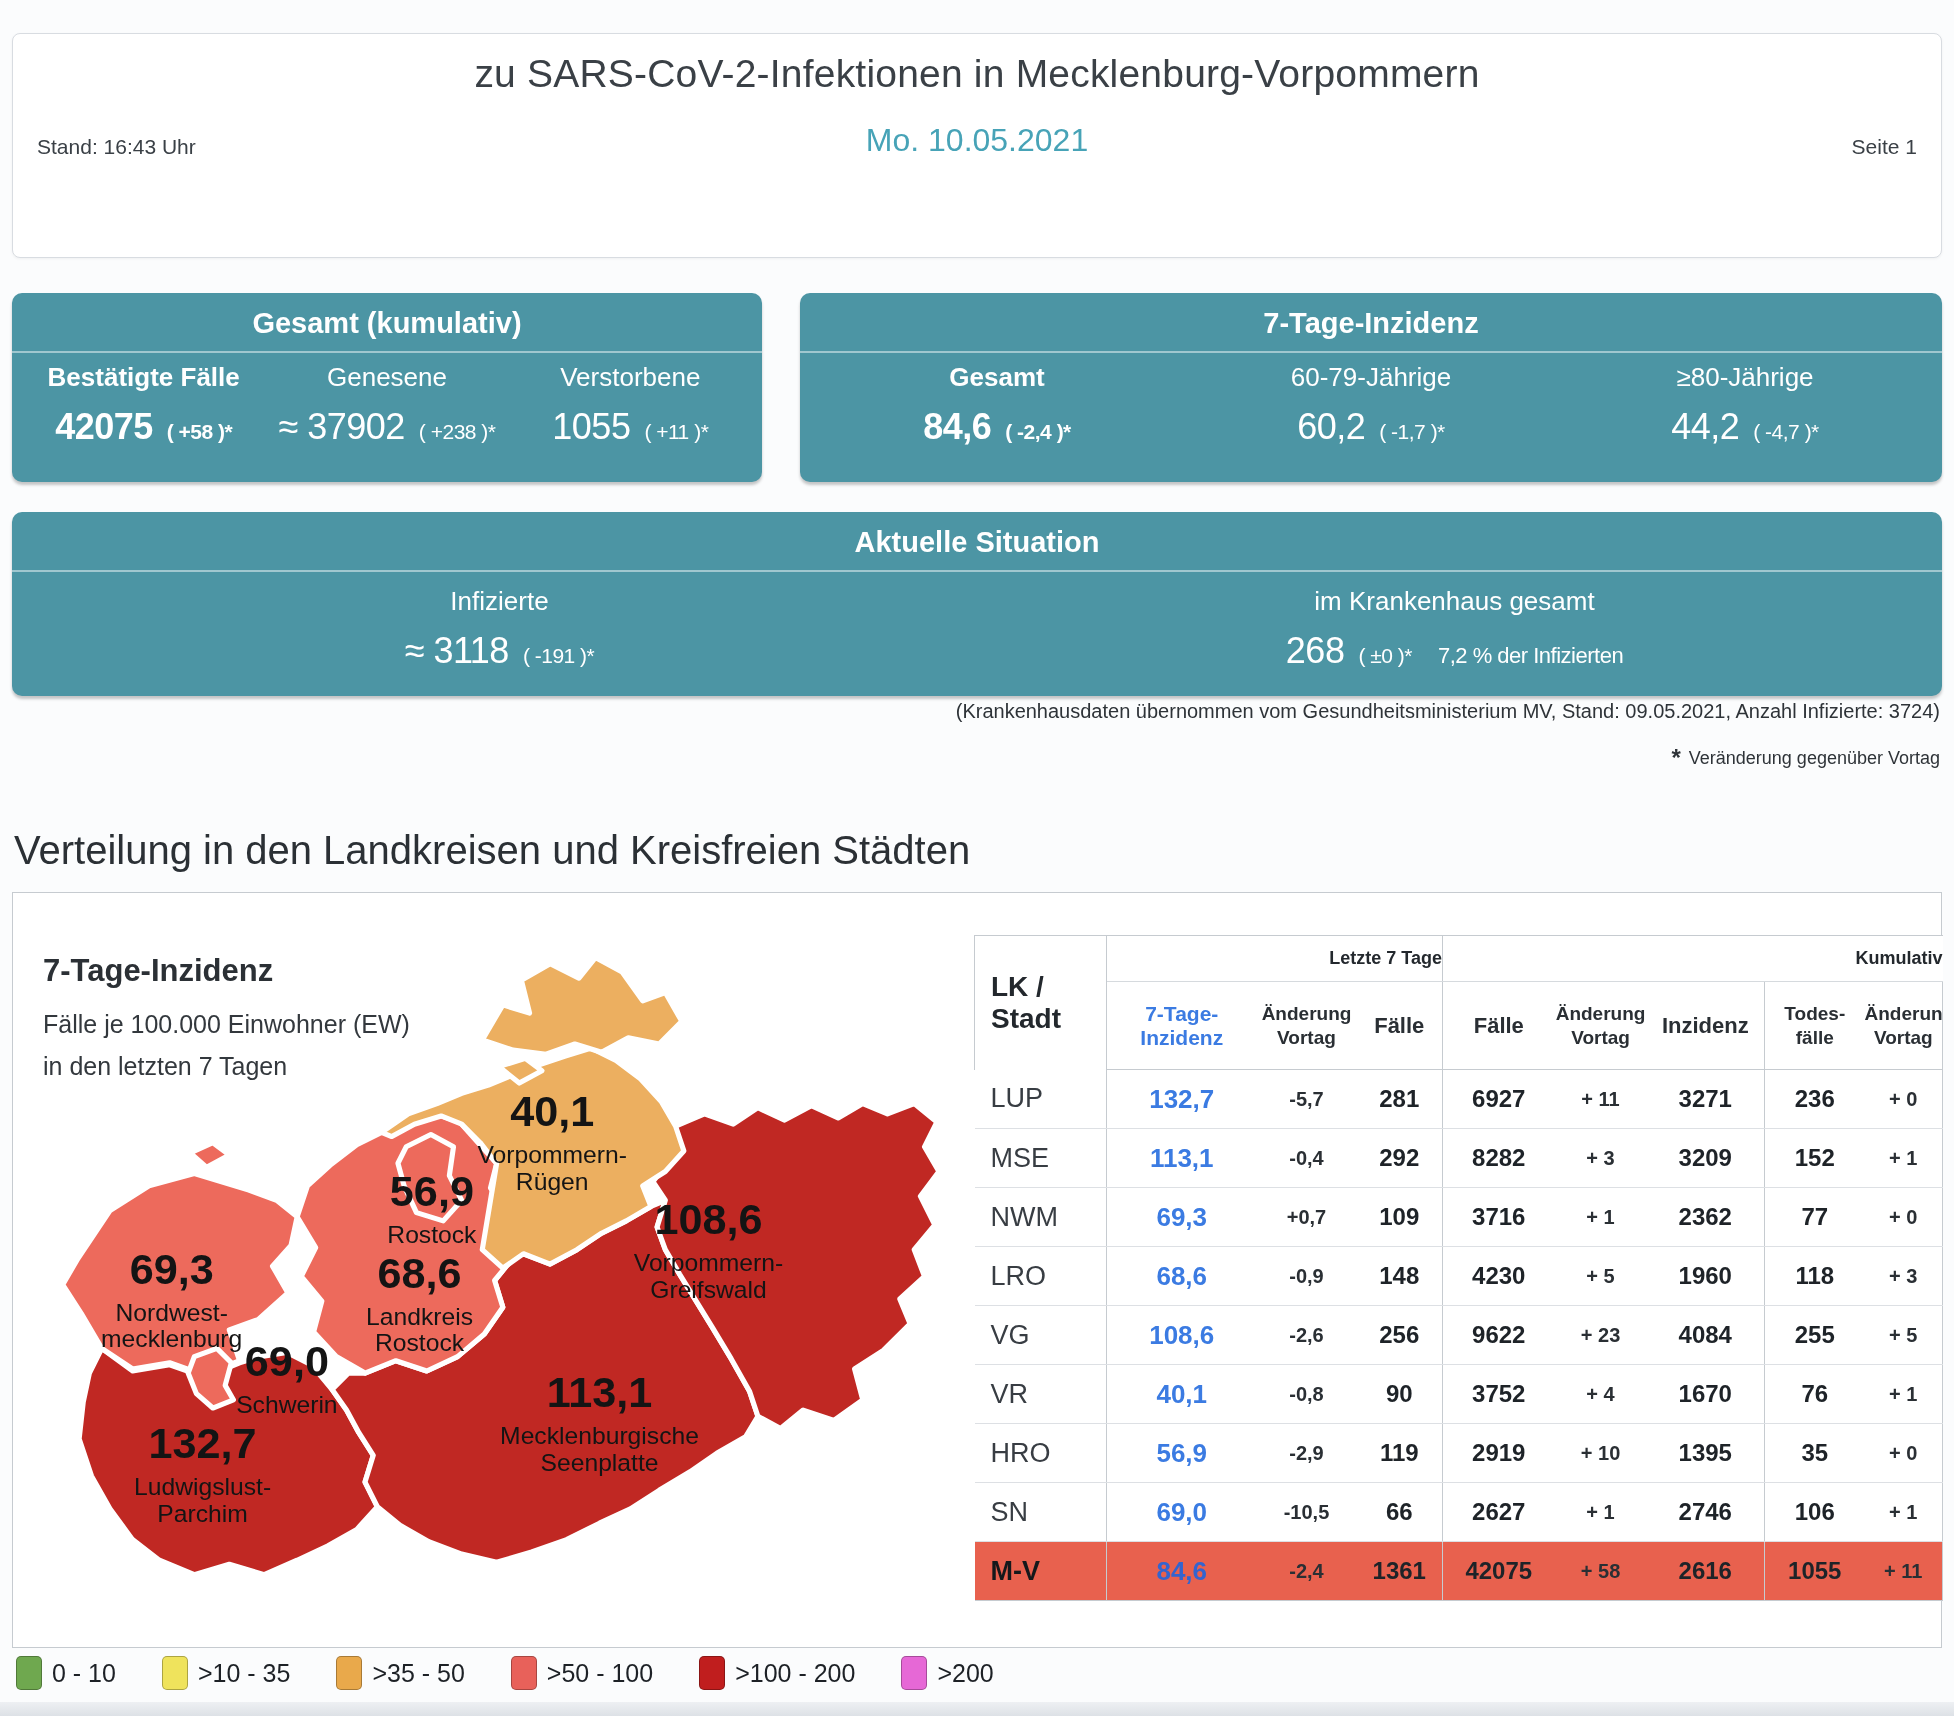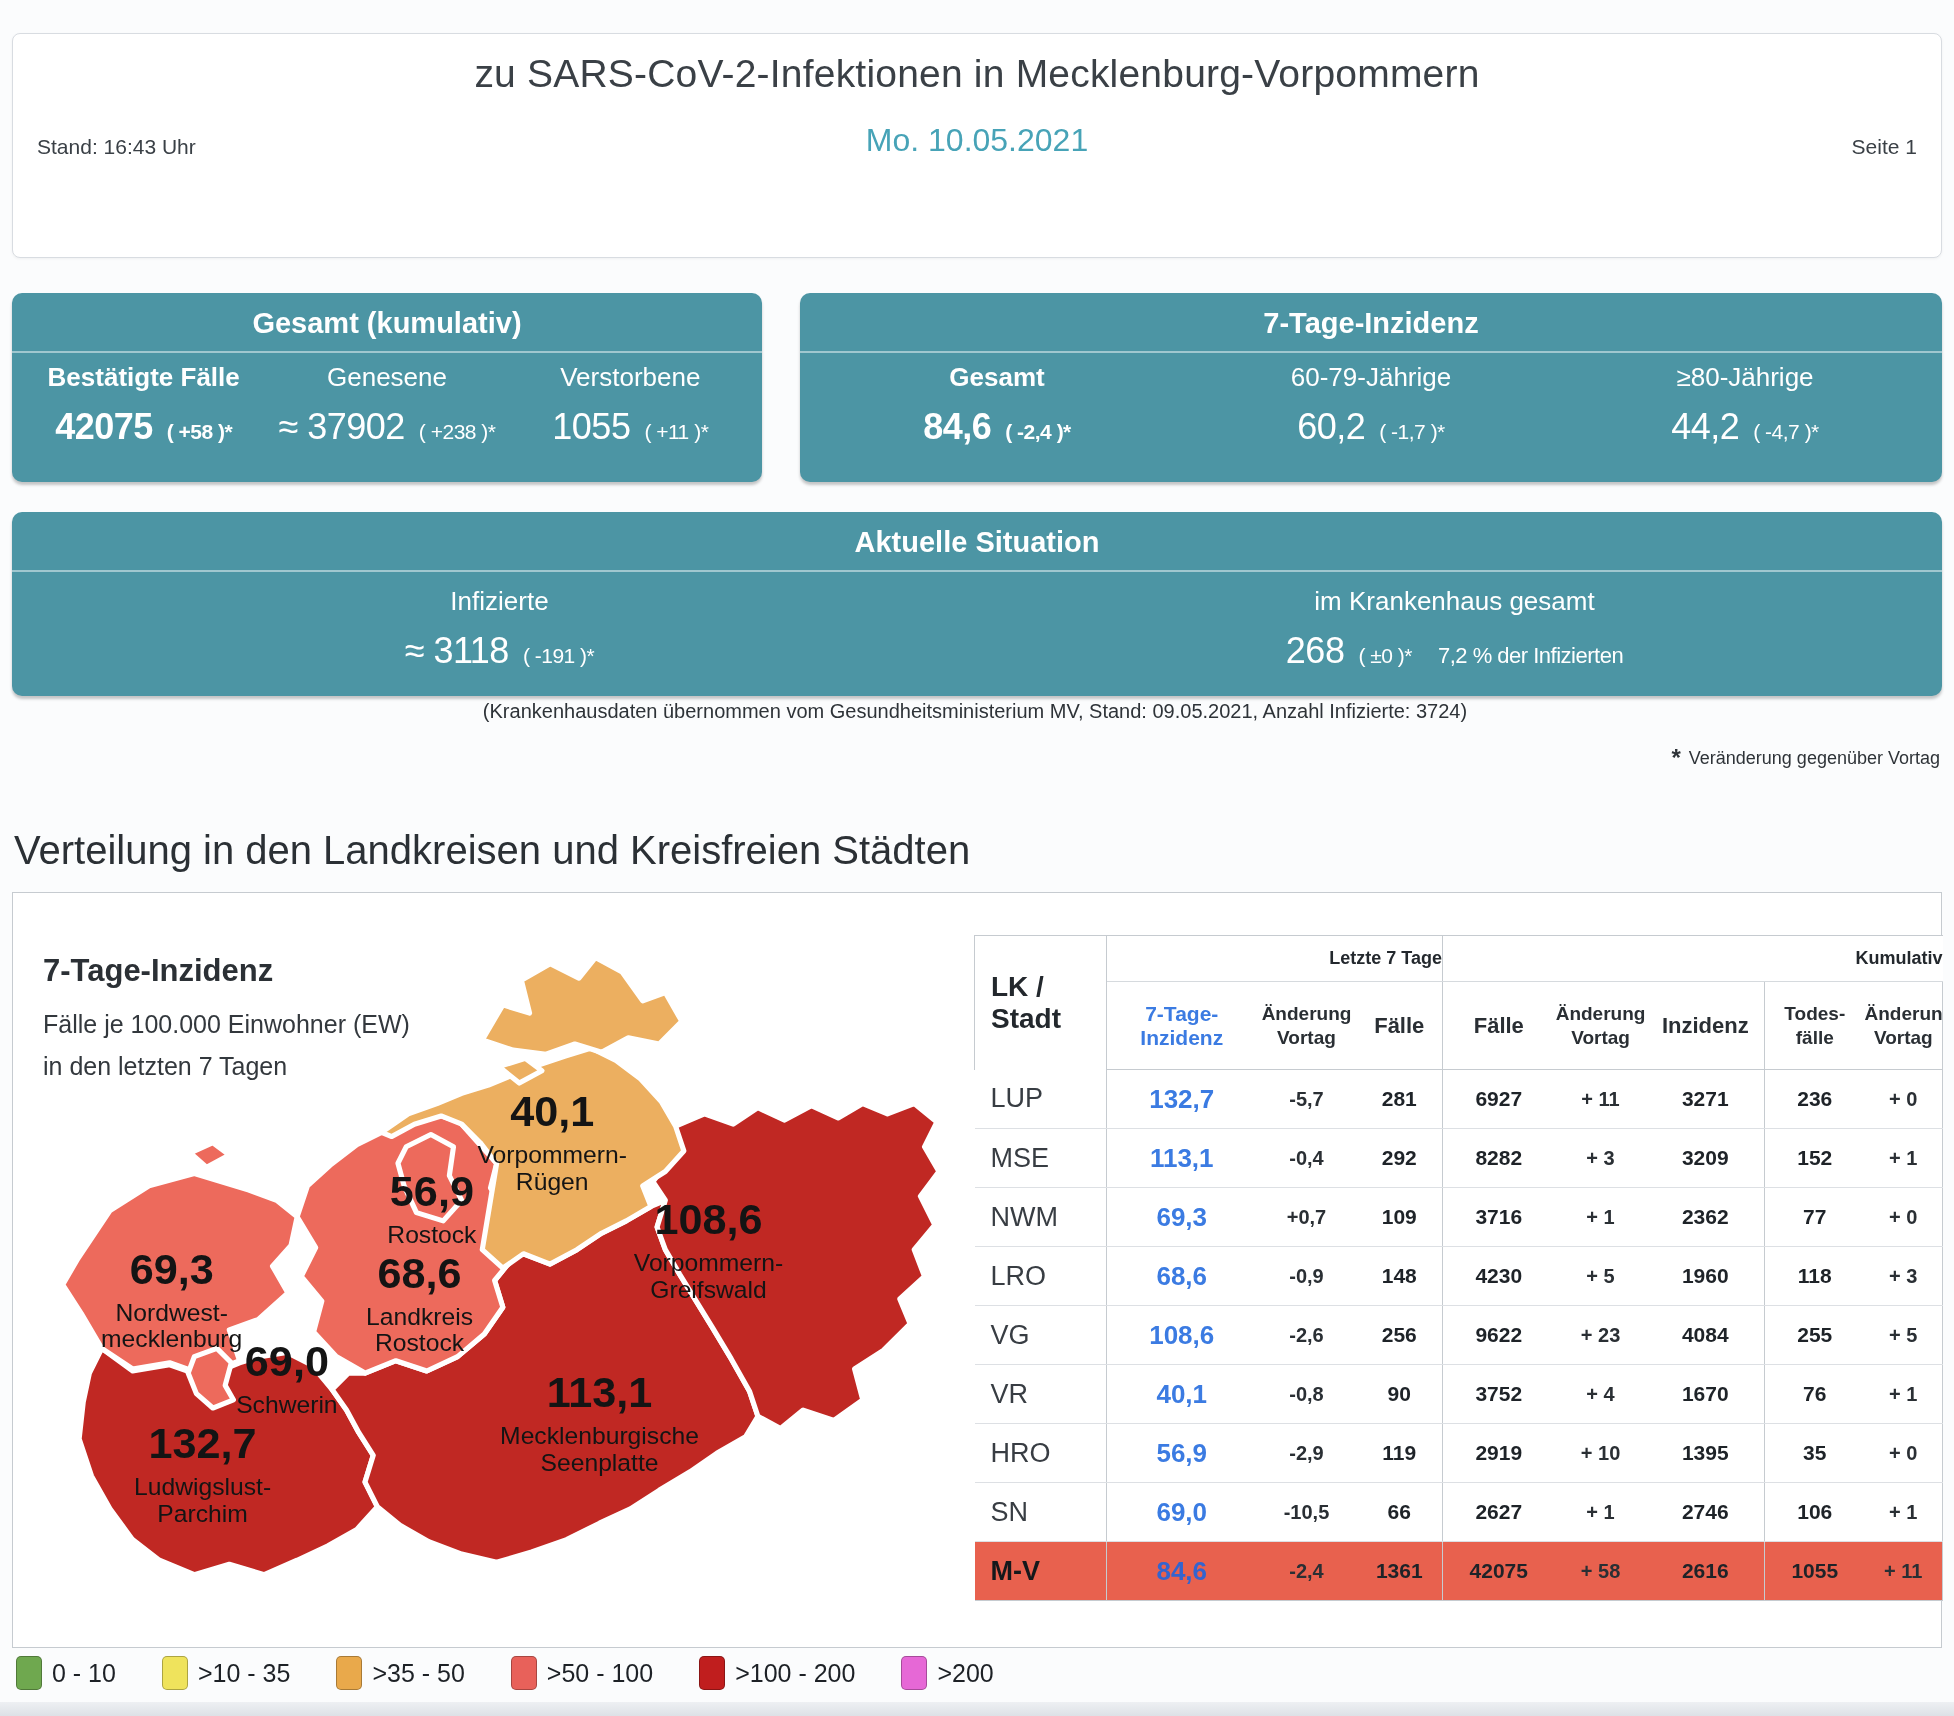--- a/index.html
+++ b/index.html
@@ -28,21 +28,21 @@
   .card-valrow { margin-top:12px; font-size:36px; letter-spacing:-.5px; white-space:nowrap; }
   .card-col.emph .card-valrow .v, .card-col.emph .card-valrow .c { font-weight:bold; }
   .card-valrow .c { font-size:21px; margin-left:14px; }
   .card-valrow .x { font-size:22px; margin-left:26px; font-weight:normal; }
 
   .situation-box { position:absolute; left:12px; top:512px; width:1930px; height:184px; }
   .situation-box .card-cols { padding-top:12px; }
   .situation-box .card-col { text-align:center; }
 
   
-  .footnote1 { position:absolute; right:14px; top:700px; width:1930px; text-align:center; font-size:20px; color:#2e3338; }
+  .footnote1 { position:absolute; right:14px; top:700px; width:1930px; text-align:right; font-size:20px; color:#2e3338; }
   .footnote2 { position:absolute; right:14px; top:744px; width:1930px; text-align:right; font-size:18px; color:#2e3338; }
   .footnote2 .star { font-size:24px; font-weight:bold; margin-right:8px; vertical-align:-2px; }
 
   
   .section-title { position:absolute; left:14px; top:828px; font-size:40px; color:#2b3035; }
 
   
   .panel { position:absolute; left:12px; top:892px; width:1930px; height:756px;
     background:#ffffff; border:1px solid #c6cbd0; }
   .map-wrap { position:absolute; left:0; top:0; width:955px; height:754px; }
@@ -71,21 +71,21 @@
       border-bottom:1px solid #c6cbd0; vertical-align:middle; line-height:24px; }
   .inz th.sub.big { font-size:22px; }
   .inz th.sub.blue { color:#3b7be2; font-size:21px; }
   .inz thead tr.groups th.gb { border-bottom:1px solid #d6dade; }
   .bl { border-left:1px solid #c6cbd0; }
   .br { border-right:1px solid #c6cbd0; }
   .inz td { height:59px; border-bottom:1px solid #dde0e4; text-align:center; white-space:nowrap; }
   .inz td.code { text-align:left; padding-left:16px; font-size:27px; color:#383d43; border-right:1px solid #c6cbd0; }
   .inz td.blue { color:#3b7be2; font-weight:bold; font-size:26px; }
   .inz td.small { font-size:20px; font-weight:bold; color:#2a2f34; }
-  .inz td.num { font-size:21px; font-weight:bold; color:#1e2328; }
+  .inz td.num { font-size:24px; font-weight:bold; color:#1e2328; }
   .inz tr.hl td { background:#e8614e; border-bottom:1px solid #c6cbd0; }
   .inz tr.hl td.code { font-weight:bold; color:#15181b; }
   .inz tr.hl td.blue { color:#3464cf; }
 
   .bottom-strip { position:absolute; left:0; top:1702px; width:1954px; height:14px;
     background:linear-gradient(#eef0f3,#dde1e6); }
 </style>
 </head>
 <body>
 

